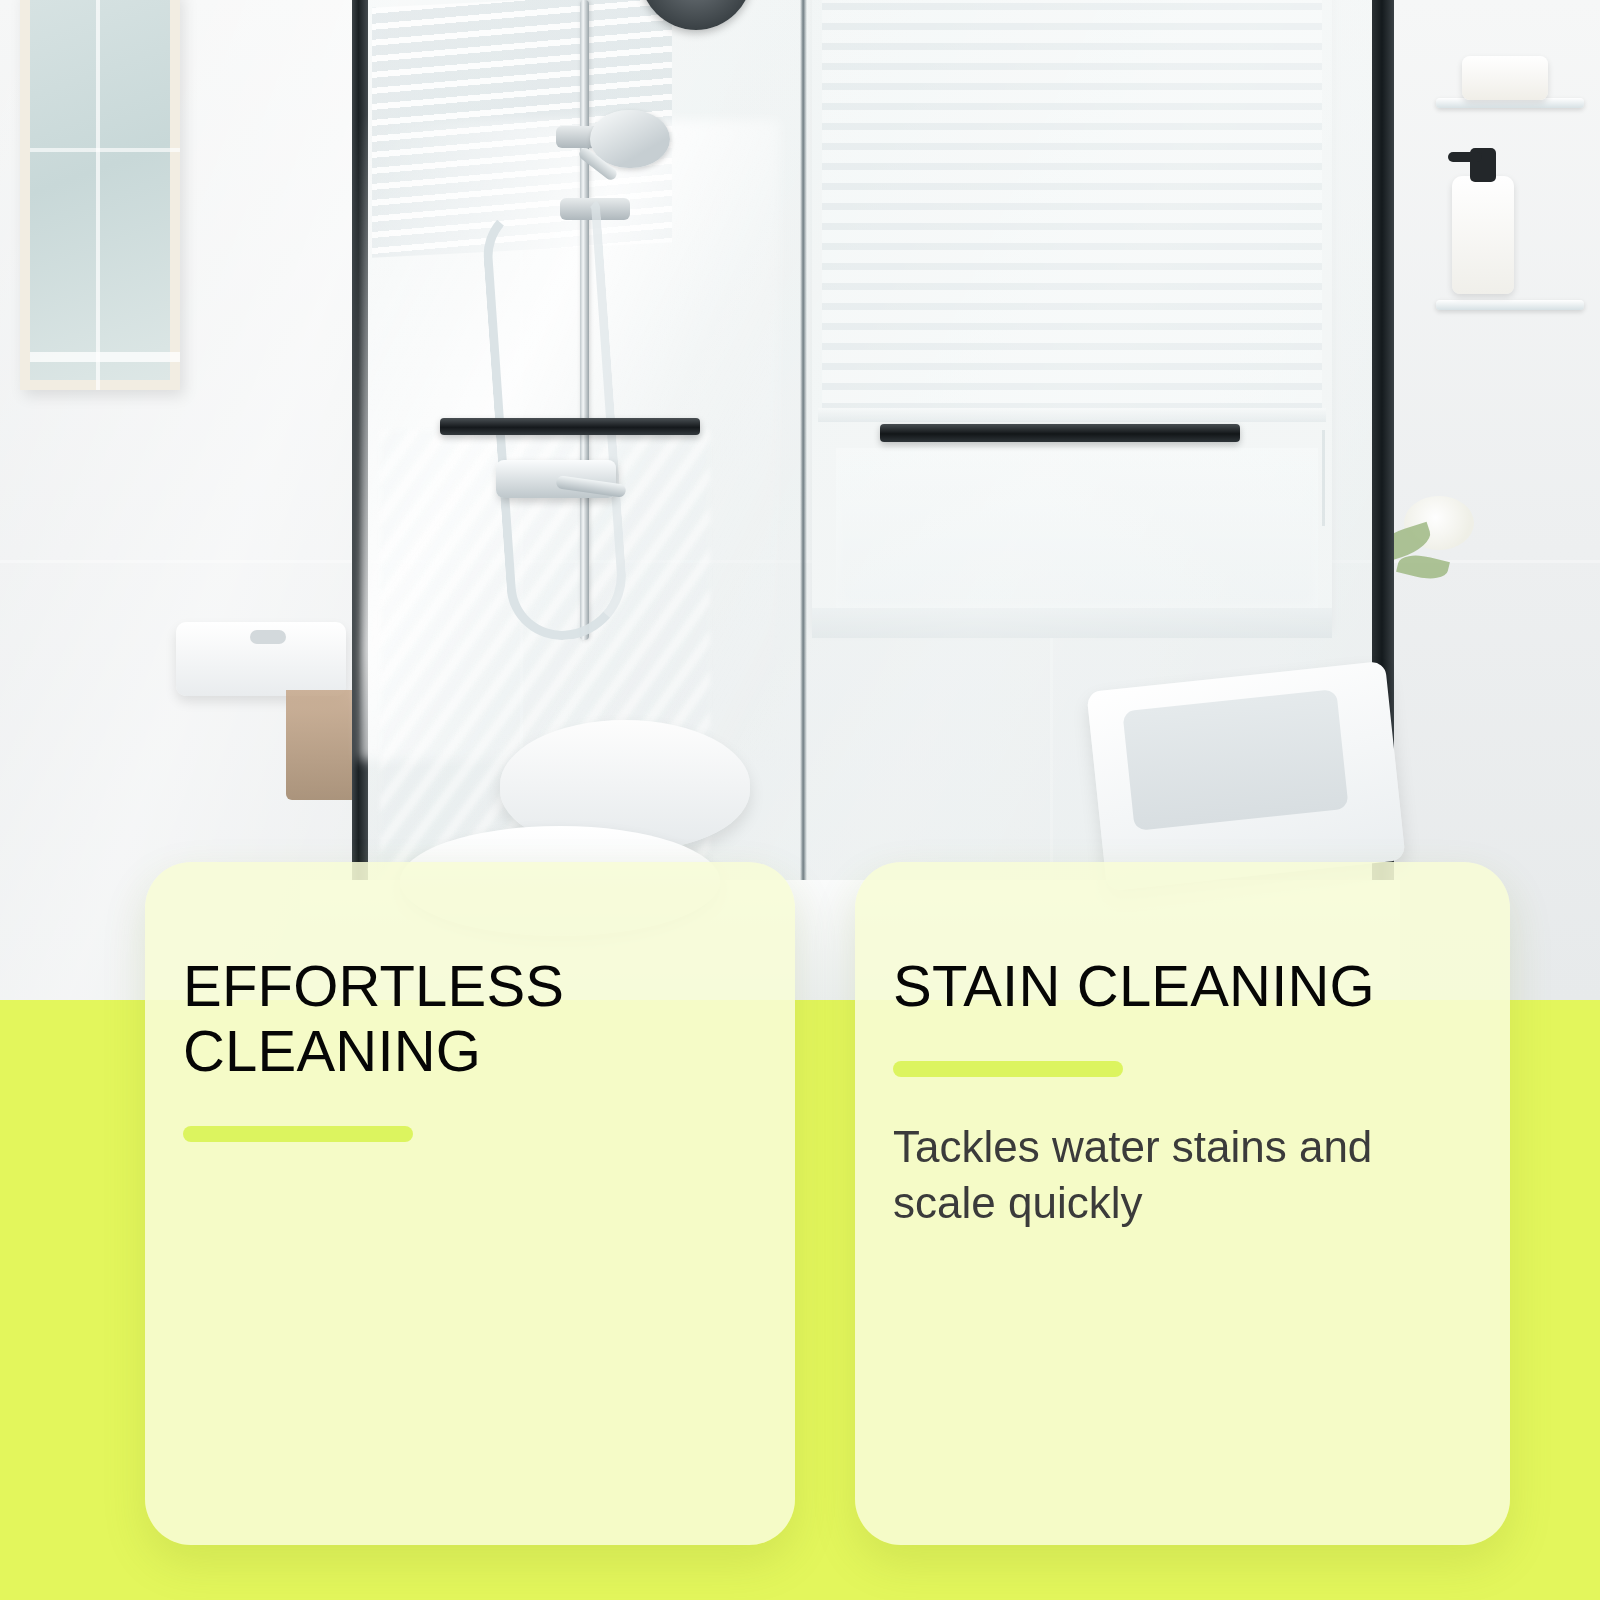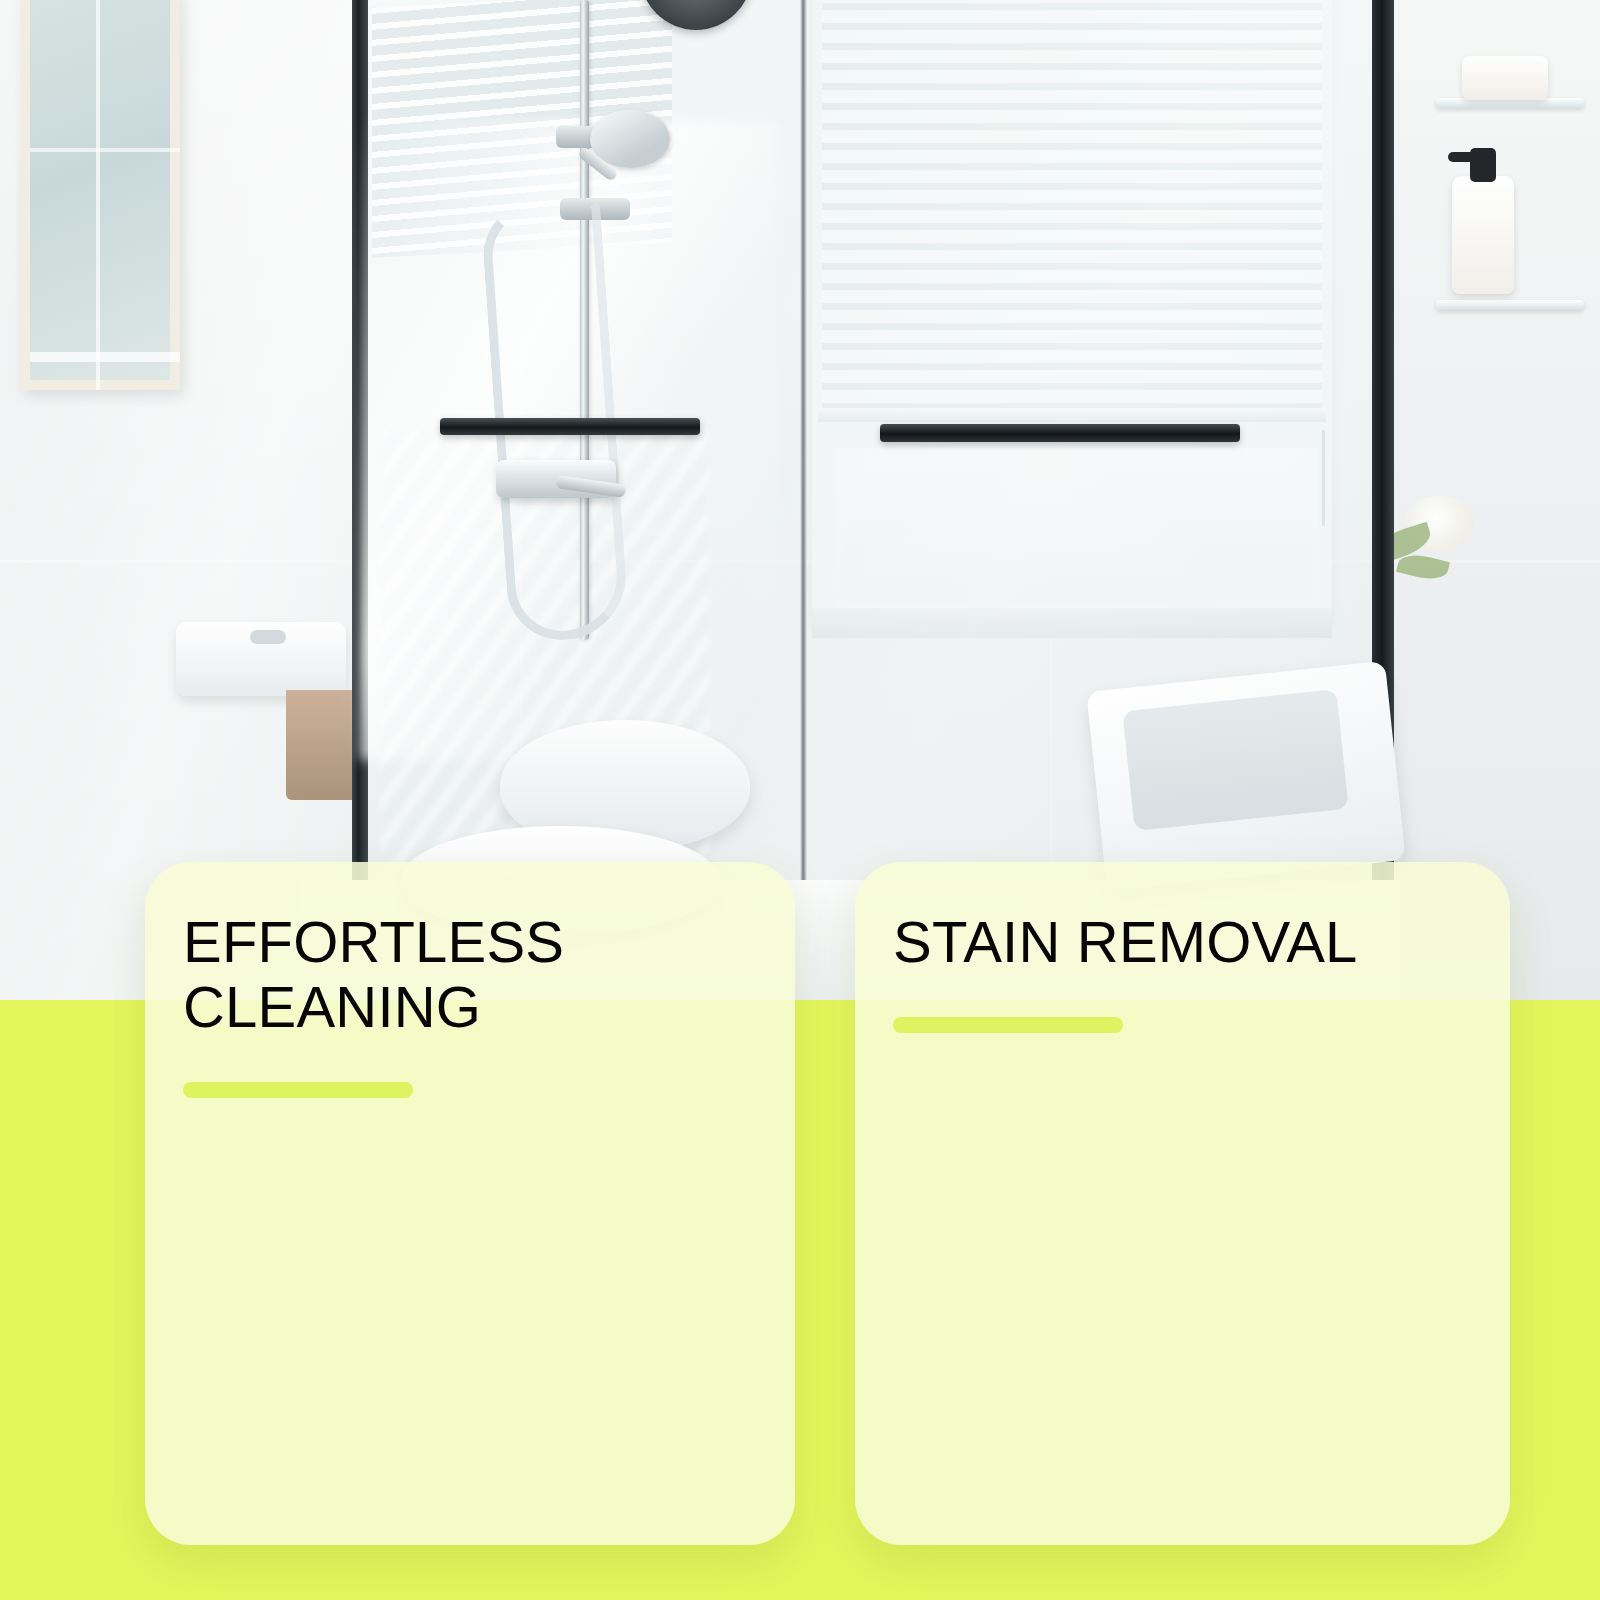--- a/index.html
+++ b/index.html
@@ -285,21 +285,21 @@
     position:absolute; left:0; top:0;
     width:1600px; height:1600px;
     z-index:5;
   }
   .card{
     position:absolute;
     top:862px; height:683px;
     background:rgba(247,252,214,0.88);
     border-radius:46px;
     box-shadow:0 18px 44px rgba(120,140,40,0.16);
-    padding:48px 46px 0 38px;
+    padding:92px 46px 0 38px;
   }
   .card--left { left:145px; width:650px; }
   .card--right{ left:855px; width:655px; }
 
   .card-title{
     font-size:58px;
     line-height:1.12;
     font-weight:400;
     letter-spacing:.2px;
     color:#060606;
@@ -395,19 +395,21 @@
 
   <div class="cards">
 
     <div class="card card--left">
       <div class="card-title">EFFORTLESS
 CLEANING</div>
       <div class="accent-bar"></div>
     </div>
 
     <div class="card card--right">
-      <div class="card-title">STAIN REMOVAL</div>
+      <div class="card-title">STAIN CLEANING</div>
       <div class="accent-bar"></div>
+      <div class="card-body">Tackles water stains and
+scale quickly</div>
     </div>
 
   </div>
 
 </div>
 
 </body></html>

